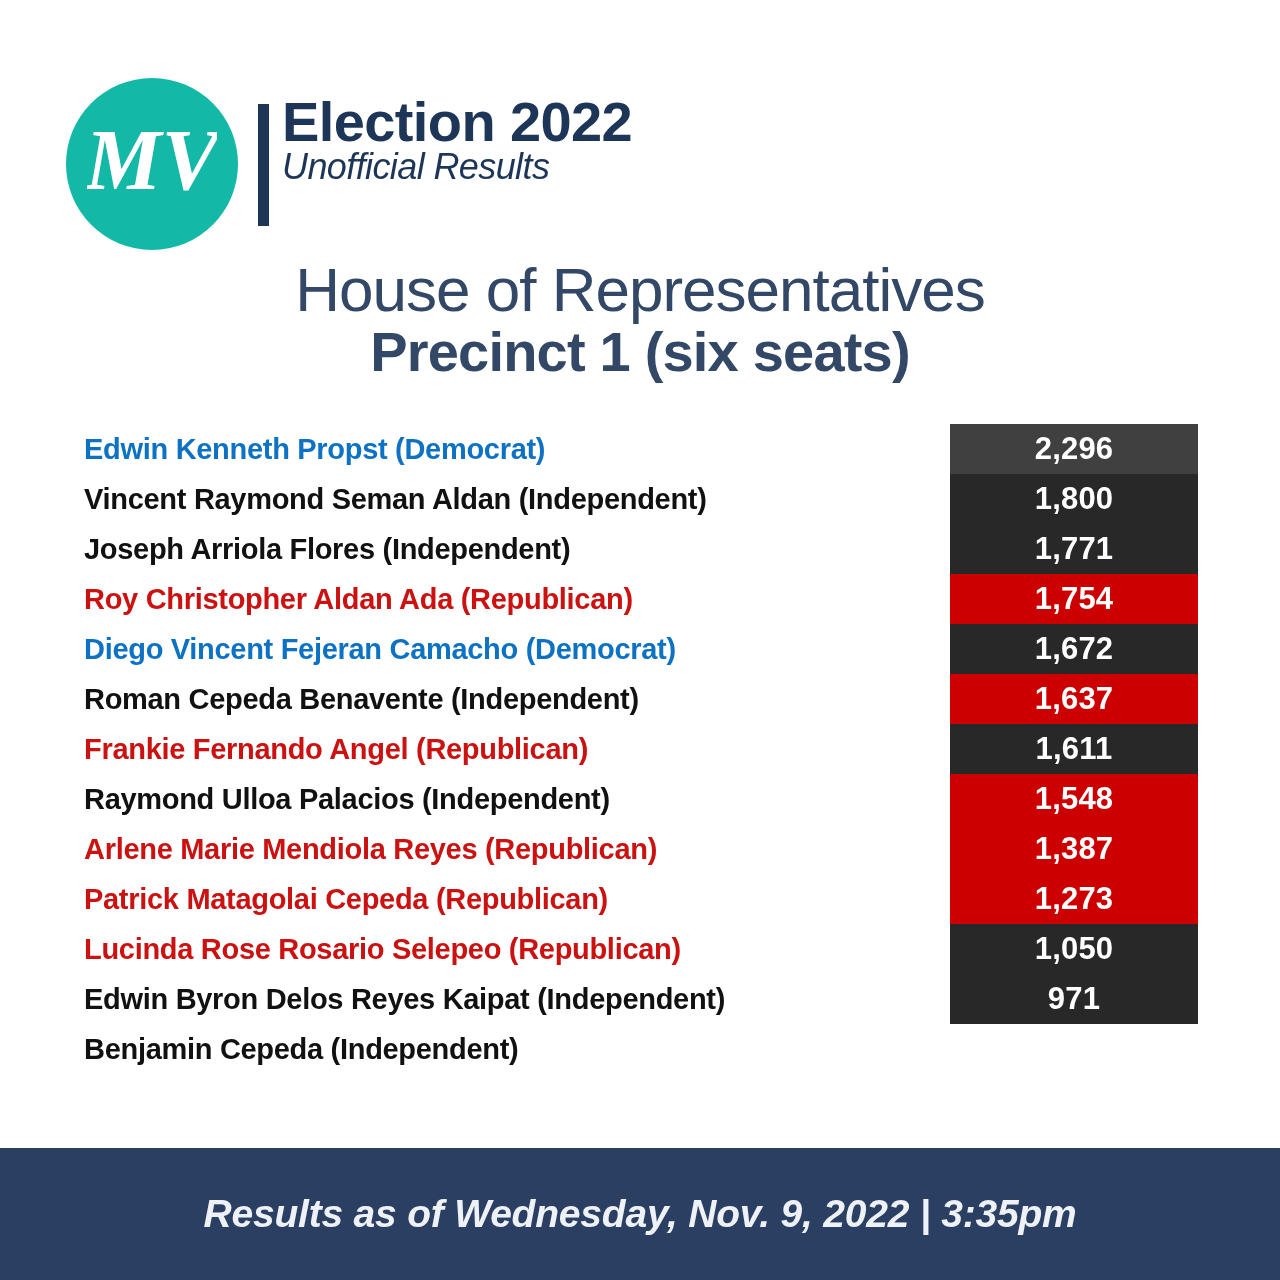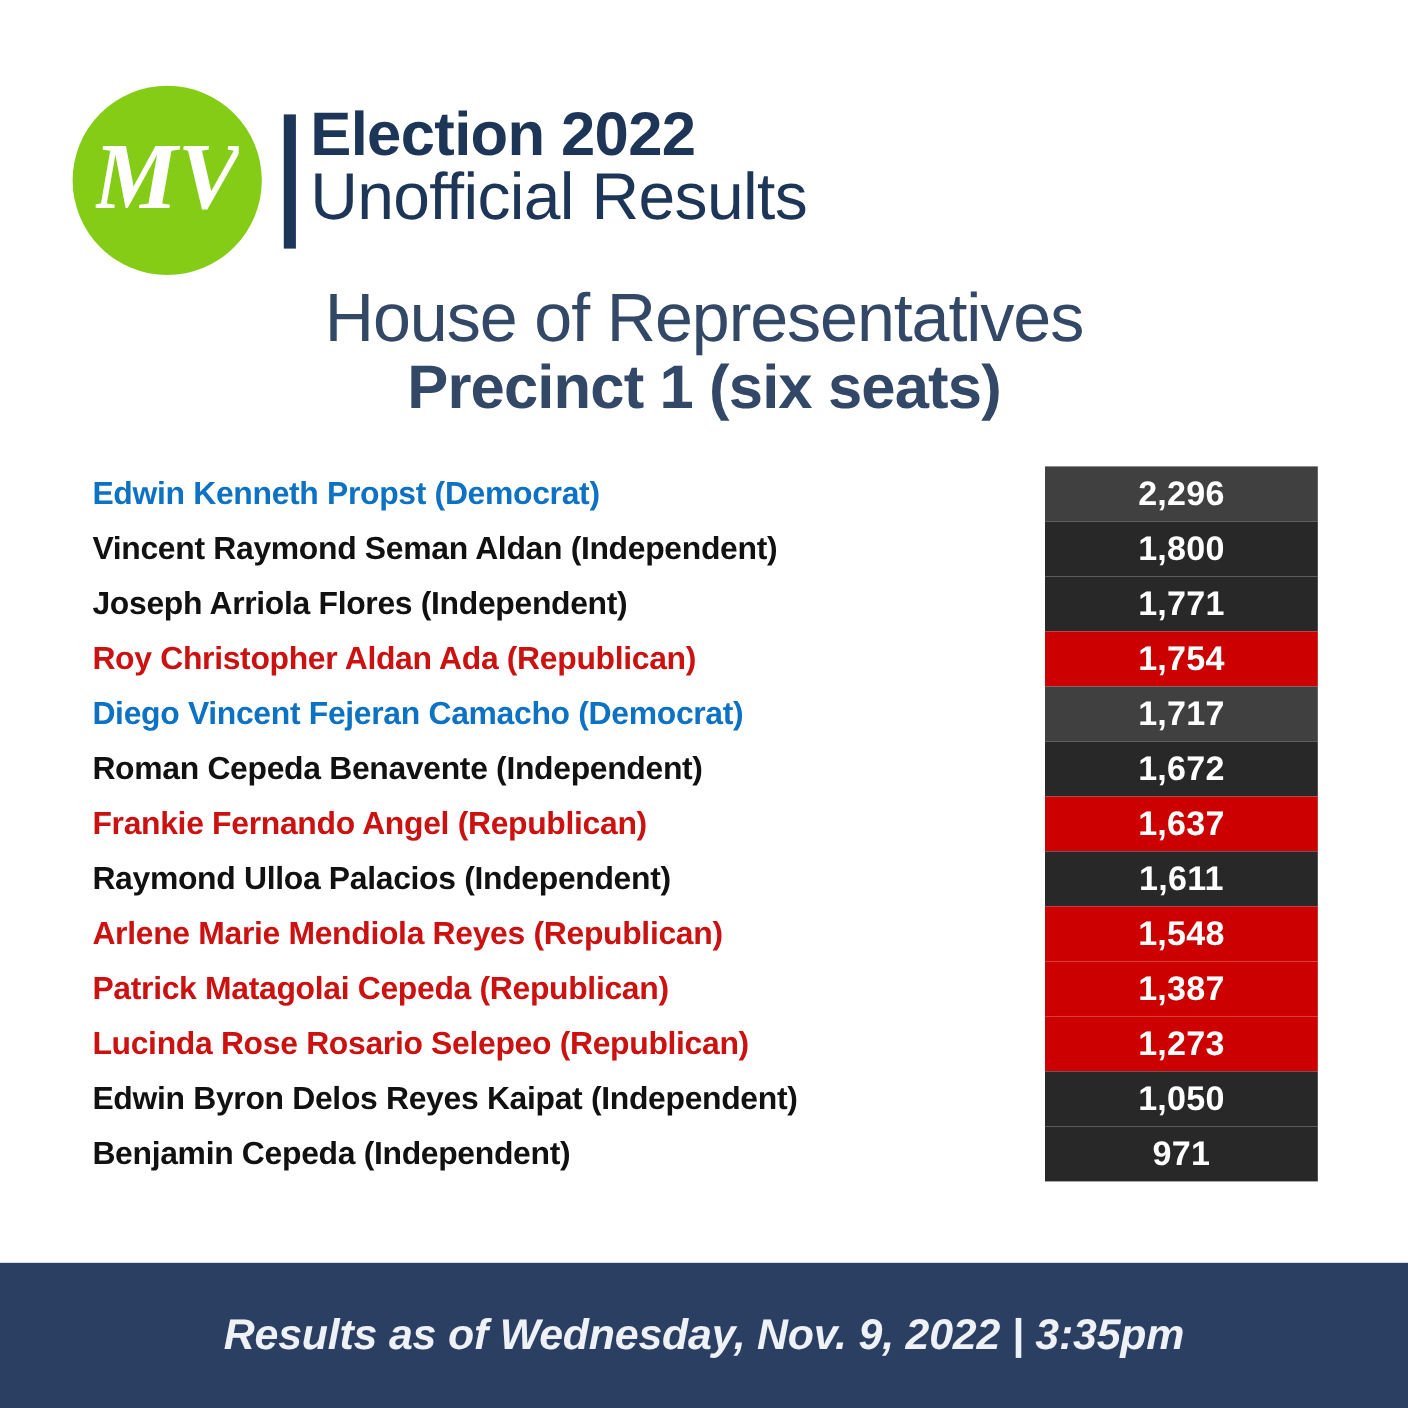--- a/index.html
+++ b/index.html
@@ -23,21 +23,21 @@
     width: 1100px;
     height: 175px;
   }
   .brand-logo {
     position: absolute;
     left: 0;
     top: 0;
     width: 172px;
     height: 172px;
     border-radius: 50%;
-    background: #84cc16;
+    background: #14b8a6;
     display: flex;
     align-items: center;
     justify-content: center;
   }
   .brand-logo svg { display: block; }
 
   .brand-rule {
     position: absolute;
     left: 192px;
     top: 26px;
@@ -52,24 +52,25 @@
     color: #1d3557;
     line-height: 0.99;
   }
   .brand-line1 {
     font-size: 56px;
     font-weight: 700;
     letter-spacing: -0.6px;
     white-space: nowrap;
   }
   .brand-line2 {
-    font-size: 60px;
+    font-size: 36px;
     font-weight: 400;
     letter-spacing: -0.6px;
     white-space: nowrap;
+    font-style: italic;
   }
 
   
   .titles {
     position: absolute;
     left: 0;
     top: 258px;
     width: 1280px;
     text-align: center;
     color: #334866;
@@ -191,21 +192,20 @@
       <div class="name-row p-republican">Patrick Matagolai Cepeda (Republican)</div>
       <div class="name-row p-republican">Lucinda Rose Rosario Selepeo (Republican)</div>
       <div class="name-row p-independent">Edwin Byron Delos Reyes Kaipat (Independent)</div>
       <div class="name-row p-independent">Benjamin Cepeda (Independent)</div>
     </div>
   <div class="votes-col">
       <div class="vote-row bg-democrat">2,296</div>
       <div class="vote-row bg-independent">1,800</div>
       <div class="vote-row bg-independent">1,771</div>
       <div class="vote-row bg-republican">1,754</div>
-      <div class="vote-row bg-democrat">1,717</div>
       <div class="vote-row bg-independent">1,672</div>
       <div class="vote-row bg-republican">1,637</div>
       <div class="vote-row bg-independent">1,611</div>
       <div class="vote-row bg-republican">1,548</div>
       <div class="vote-row bg-republican">1,387</div>
       <div class="vote-row bg-republican">1,273</div>
       <div class="vote-row bg-independent">1,050</div>
       <div class="vote-row bg-independent">971</div>
     </div>
 </div>

